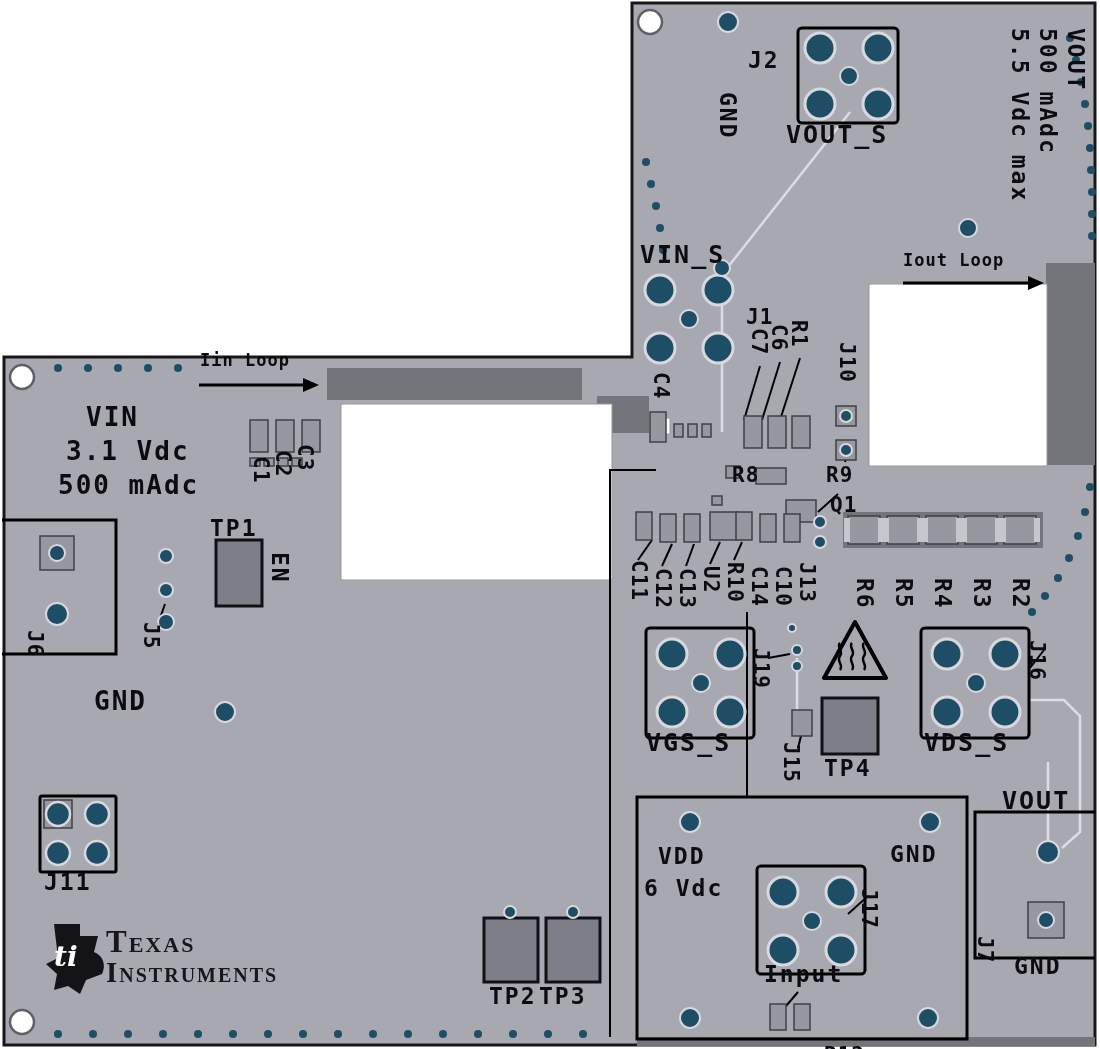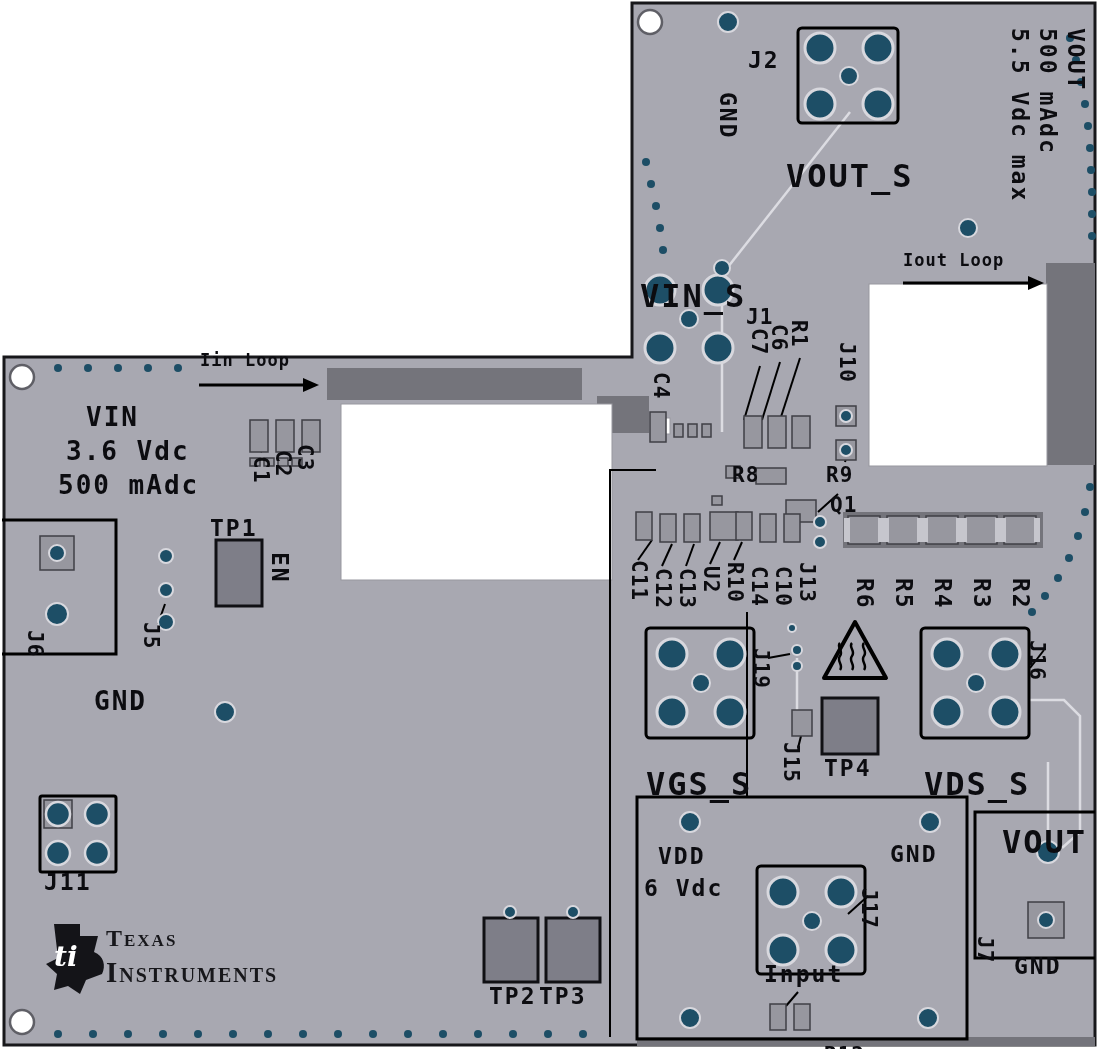--- a/index.html
+++ b/index.html
@@ -4,25 +4,25 @@
 <style>
   html,body{margin:0;padding:0;background:#ffffff;}
   #stage{position:relative;width:1100px;height:1049px;background:#ffffff;overflow:hidden;}
   #board-svg{position:absolute;left:0;top:0;}
   .lbl{position:absolute;font-family:"DejaVu Sans Mono",monospace;font-weight:bold;color:#0c0c10;
        letter-spacing:2px;white-space:pre;line-height:1.05;}
   .v{transform:rotate(90deg);transform-origin:left top;}
   .f20{font-size:17px;letter-spacing:1px;}
   .f22{font-size:21px;letter-spacing:1px;}
   .f24{font-size:23px;}
-  .f25{font-size:32px;margin-top:38px;}
+  .f25{font-size:25px;}
   .f26{font-size:26px;}
   .logo-text{position:absolute;font-family:"Liberation Serif",serif;font-weight:bold;
              font-variant:small-caps;letter-spacing:2px;color:#17171b;line-height:1;}
-  .logo-t1{font-size:24px;}
+  .logo-t1{font-size:31px;}
   .logo-t2{font-size:29px;}
 </style>
 </head>
 <body>
 
 <div id="stage">
 
 <svg id="board-svg" width="1100" height="1049" viewBox="0 0 1100 1049">
 
   <path d="M632 3 H1095 V1045 H4 V357 H632 Z" fill="#a8a8b1" stroke="#17171a" stroke-width="3"></path>
@@ -315,21 +315,21 @@
 <div class="lbl f22 v" style="left:794px;top:566px">C10</div>
 <div class="lbl f22 v" style="left:818px;top:562px">J13</div>
 <div class="lbl f24 v" style="left:877px;top:578px">R6</div>
 <div class="lbl f24 v" style="left:916px;top:578px">R5</div>
 <div class="lbl f24 v" style="left:955px;top:578px">R4</div>
 <div class="lbl f24 v" style="left:994px;top:578px">R3</div>
 <div class="lbl f24 v" style="left:1033px;top:578px">R2</div>
 
 <div class="lbl f20" style="left:200px;top:352px">Iin Loop</div>
 <div class="lbl f26" style="left:86px;top:404px">VIN</div>
-<div class="lbl f26" style="left:66px;top:438px">3.6 Vdc</div>
+<div class="lbl f26" style="left:66px;top:438px">3.1 Vdc</div>
 <div class="lbl f26" style="left:58px;top:472px">500 mAdc</div>
 <div class="lbl f22 v" style="left:272px;top:456px">C1</div>
 <div class="lbl f22 v" style="left:294px;top:450px">C2</div>
 <div class="lbl f22 v" style="left:316px;top:444px">C3</div>
 <div class="lbl f24" style="left:210px;top:516px">TP1</div>
 <div class="lbl f24 v" style="left:292px;top:552px">EN</div>
 <div class="lbl f22 v" style="left:162px;top:622px">J5</div>
 <div class="lbl f22 v" style="left:46px;top:630px">J6</div>
 <div class="lbl f26" style="left:94px;top:688px">GND</div>
 <div class="lbl f24" style="left:44px;top:870px">J11</div>

